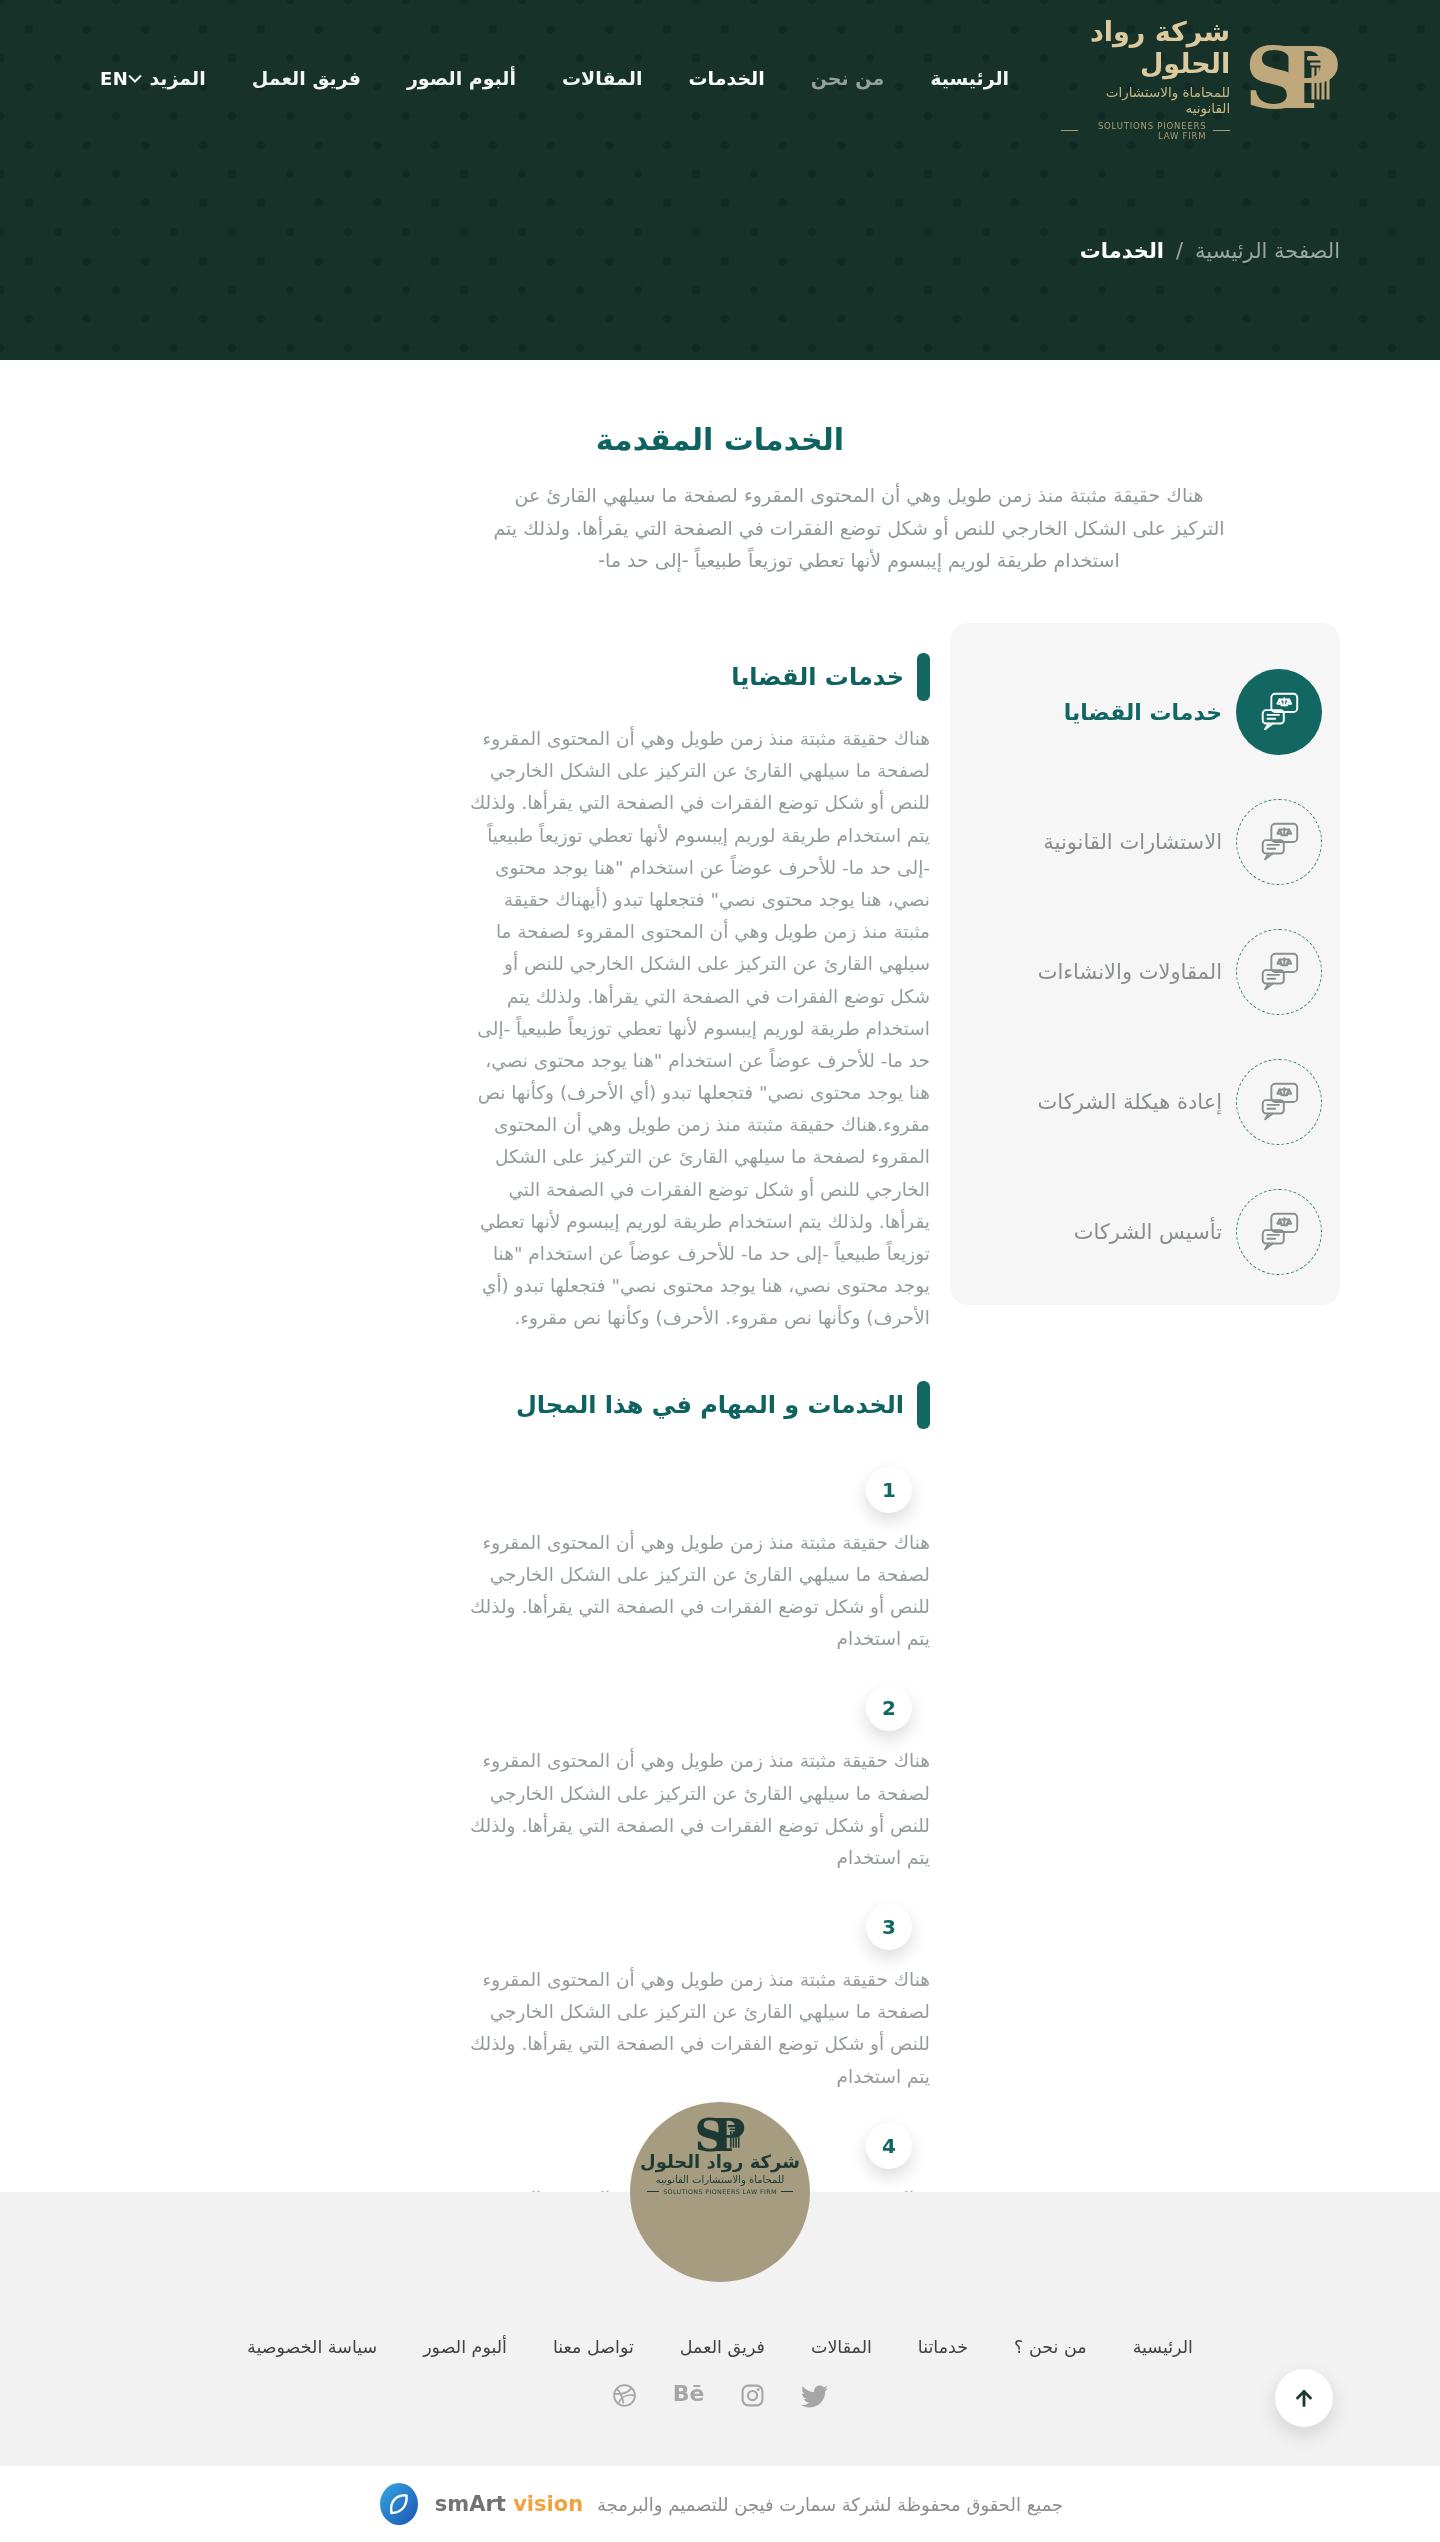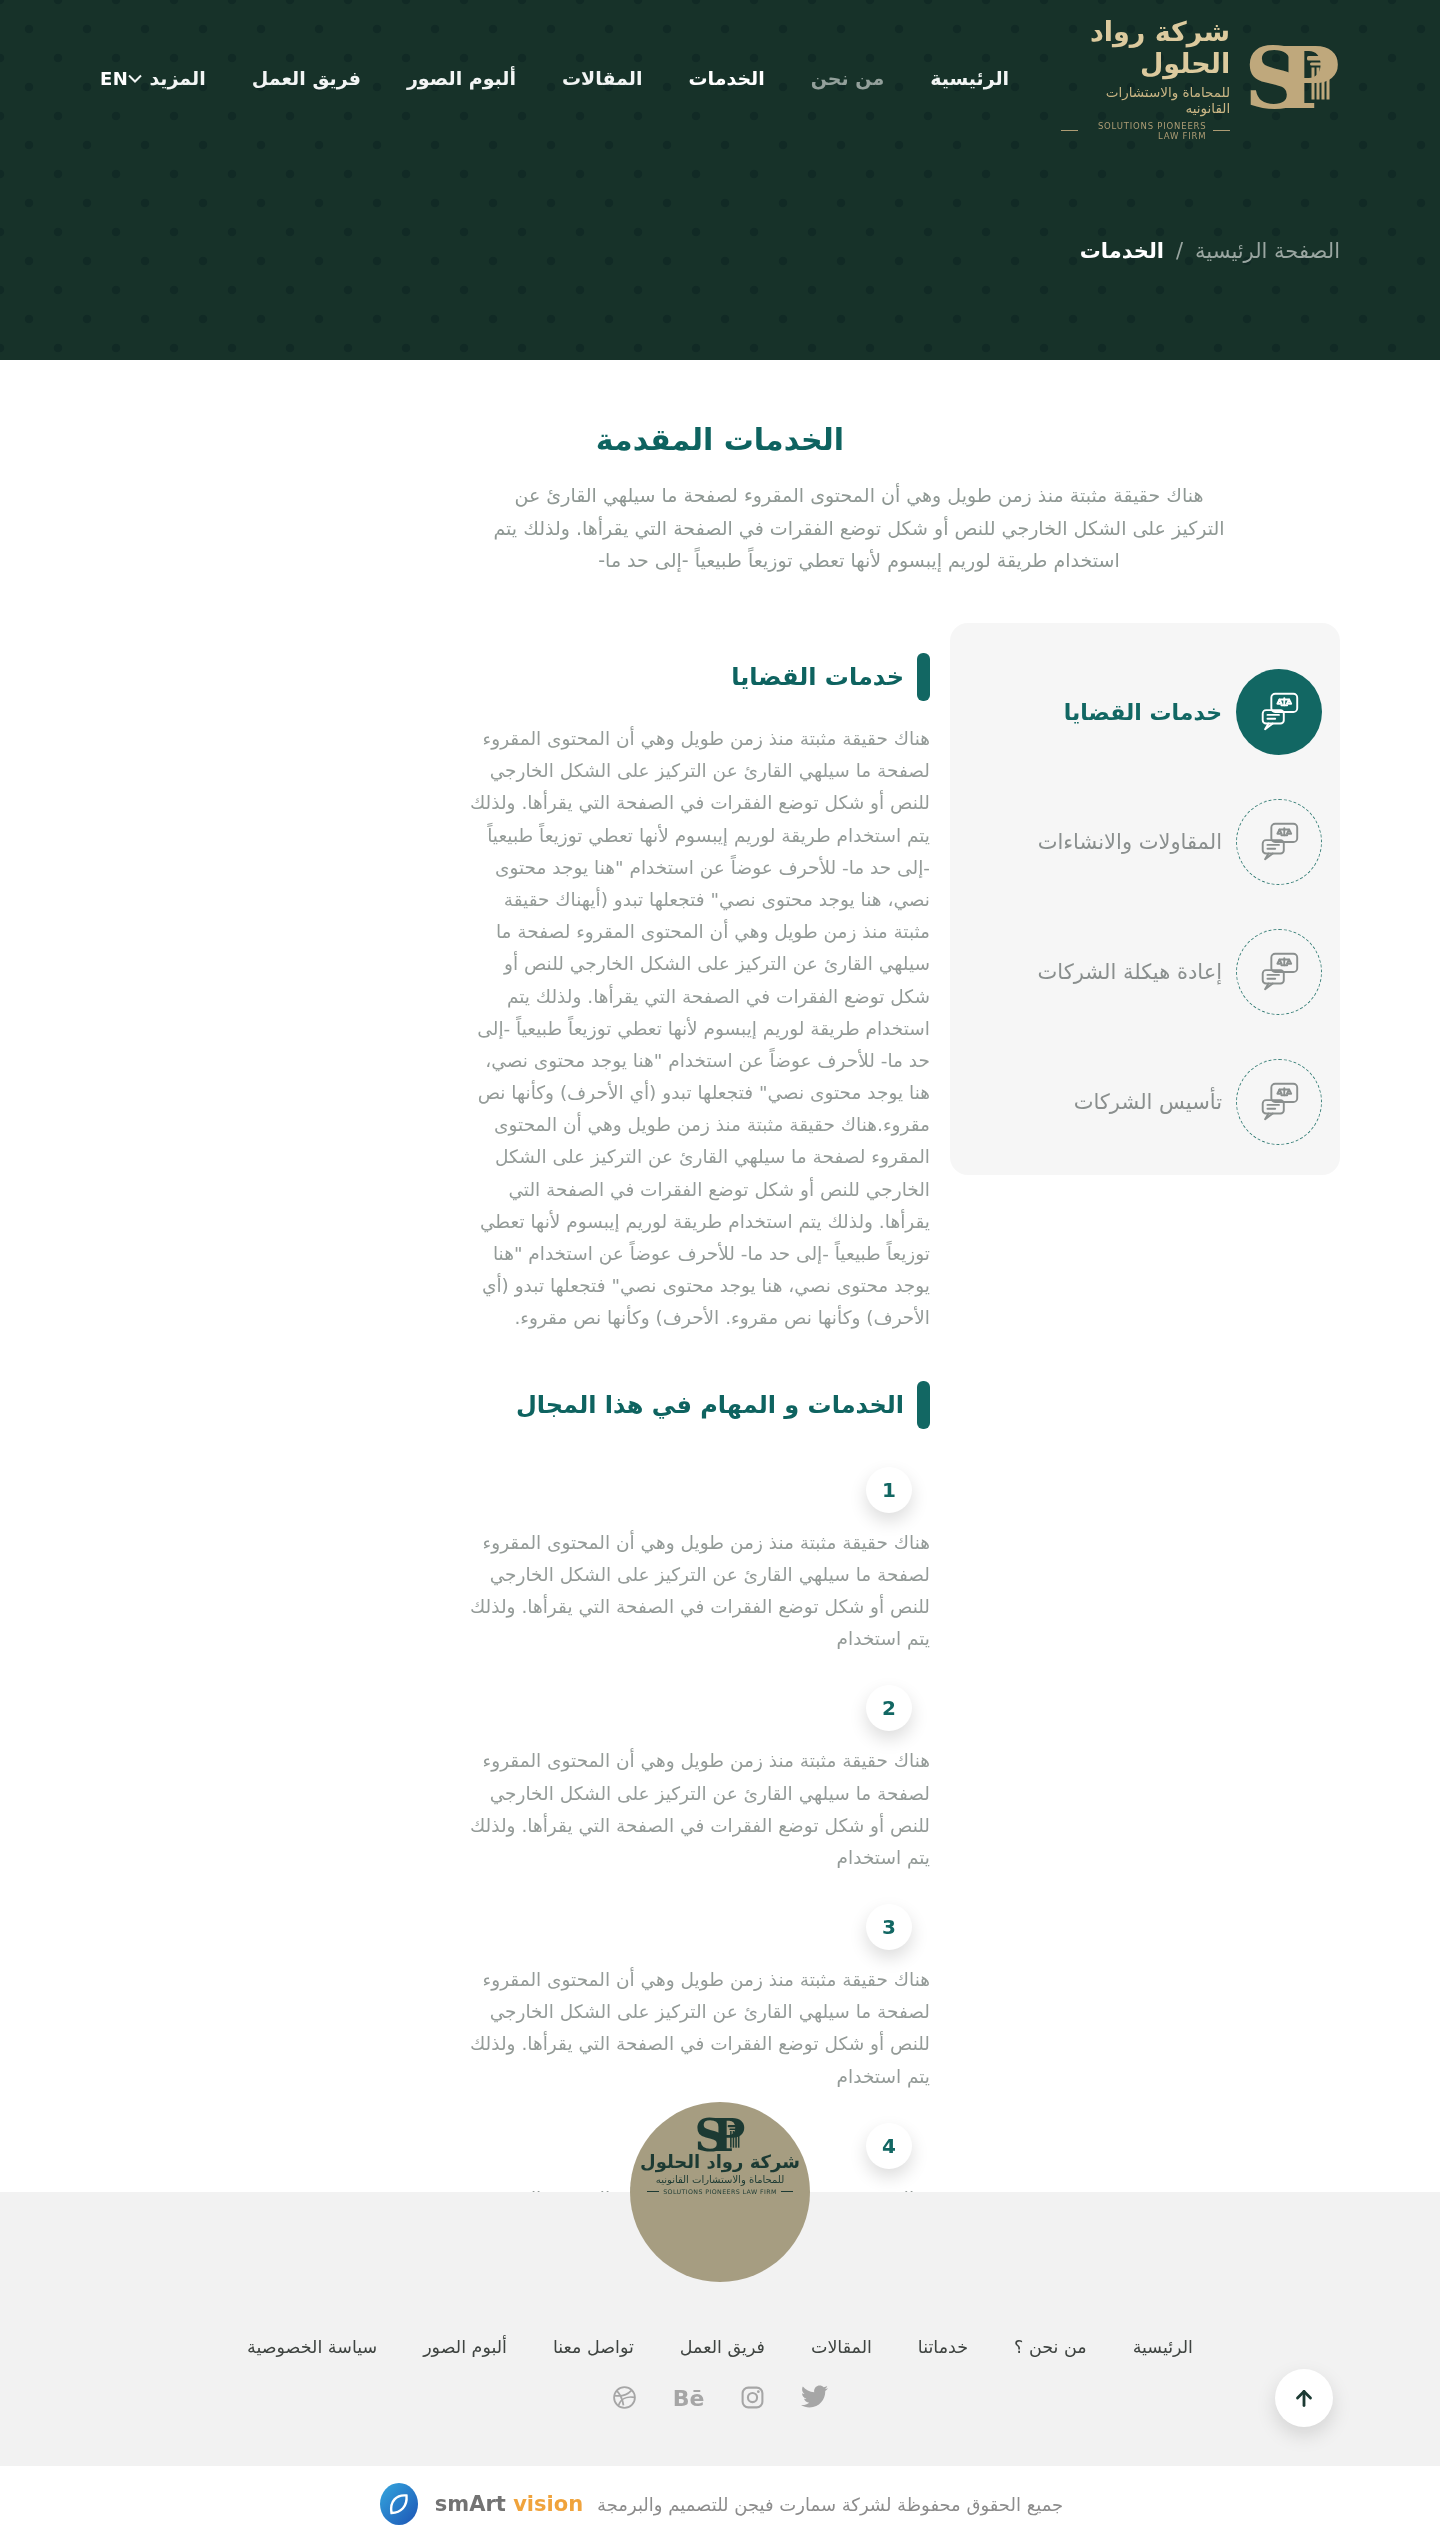--- a/index.html
+++ b/index.html
@@ -112,21 +112,21 @@
   .f-logo .mg-s,.f-logo .mg-p{font-size:44px}
   .f-logo .mg-p{margin-left:-14px}
   .f-logo .mg-col{left:32px;top:9px}
   .f-name{font-size:18px;font-weight:bold;line-height:1.1;margin-top:-4px}
   .f-tagline{font-size:10px;margin-top:2px}
   .f-tagline-en{direction:ltr;font-size:6.3px;letter-spacing:.4px;margin-top:3px;
     display:flex;align-items:center;justify-content:center;gap:4px}
   .f-tagline-en::before,.f-tagline-en::after{content:"";border-top:1px solid var(--dark-logo);width:12px}
   .f-links{display:flex;justify-content:center;gap:46px;margin-top:55px}
   .f-link{color:#3F4441;font-size:17.5px;cursor:pointer;white-space:nowrap}
-  .f-social{display:flex;justify-content:center;align-items:flex-end;gap:36px;margin-top:26px;color:#A6A6A6}
+  .f-social{display:flex;justify-content:center;align-items:flex-start;gap:36px;margin-top:26px;color:#A6A6A6}
   .social-btn{cursor:pointer;display:flex;align-items:center;color:#A6A6A6}
   .behance-glyph{font-size:22px;font-weight:bold;line-height:1}
   .scroll-top{
     position:absolute;right:107px;top:177px;width:58px;height:58px;border-radius:50%;
     background:#fff;border:none;box-shadow:0 8px 20px rgba(0,0,0,.13);
     display:flex;align-items:center;justify-content:center;color:var(--dark-logo);cursor:pointer;
   }
 
   
   .credit-bar{background:#fff;height:76px;display:flex;align-items:center;justify-content:center;gap:14px}
@@ -208,20 +208,37 @@
               <path d="M26.5 17h6"></path>
               <rect x="7" y="22" width="22" height="14" rx="3.5"></rect>
               <path d="M12 27h12"></path>
               <path d="M12 31h8"></path>
               <path d="M13 36l-3.5 6 8-6"></path>
             </svg>
           </span>
           <span class="s-label">خدمات القضايا</span>
         </div>
 
+        <div class="s-item">
+          <span class="s-icon">
+            <svg width="46" height="46" viewBox="0 0 48 48" fill="none" stroke="currentColor" stroke-width="2" stroke-linecap="round" stroke-linejoin="round">
+              <rect x="16" y="5" width="27" height="19" rx="4"></rect>
+              <path d="M29.5 9.5v7.5"></path>
+                <path d="M24.5 11h10"></path>
+              <path d="M24.5 11l-2.2 4.4h4.4z"></path>
+                <path d="M34.5 11l-2.2 4.4h4.4z"></path>
+              <path d="M26.5 17h6"></path>
+              <rect x="7" y="22" width="22" height="14" rx="3.5"></rect>
+              <path d="M12 27h12"></path>
+                <path d="M12 31h8"></path>
+              <path d="M13 36l-3.5 6 8-6"></path>
+            </svg>
+          </span>
+          <span class="s-label">الاستشارات القانونية</span>
+        </div>
 
         <div class="s-item">
           <span class="s-icon">
             <svg width="46" height="46" viewBox="0 0 48 48" fill="none" stroke="currentColor" stroke-width="2" stroke-linecap="round" stroke-linejoin="round">
               <rect x="16" y="5" width="27" height="19" rx="4"></rect>
               <path d="M29.5 9.5v7.5"></path>
                 <path d="M24.5 11h10"></path>
               <path d="M24.5 11l-2.2 4.4h4.4z"></path>
                 <path d="M34.5 11l-2.2 4.4h4.4z"></path>
               <path d="M26.5 17h6"></path>

